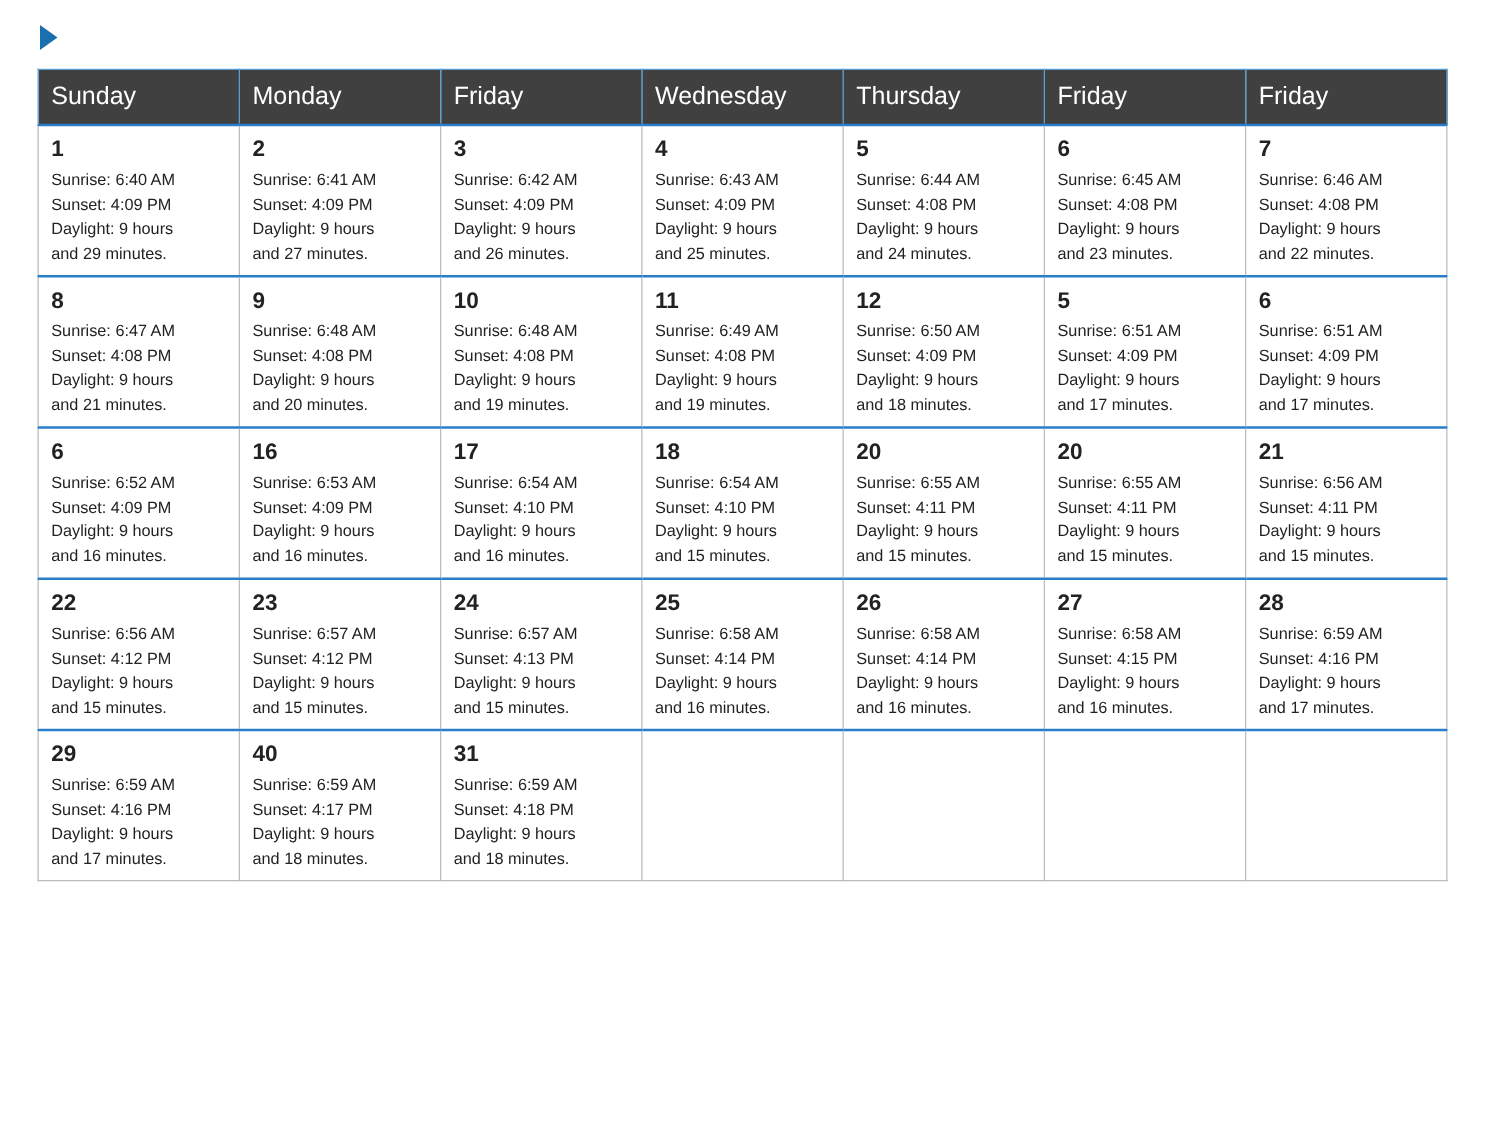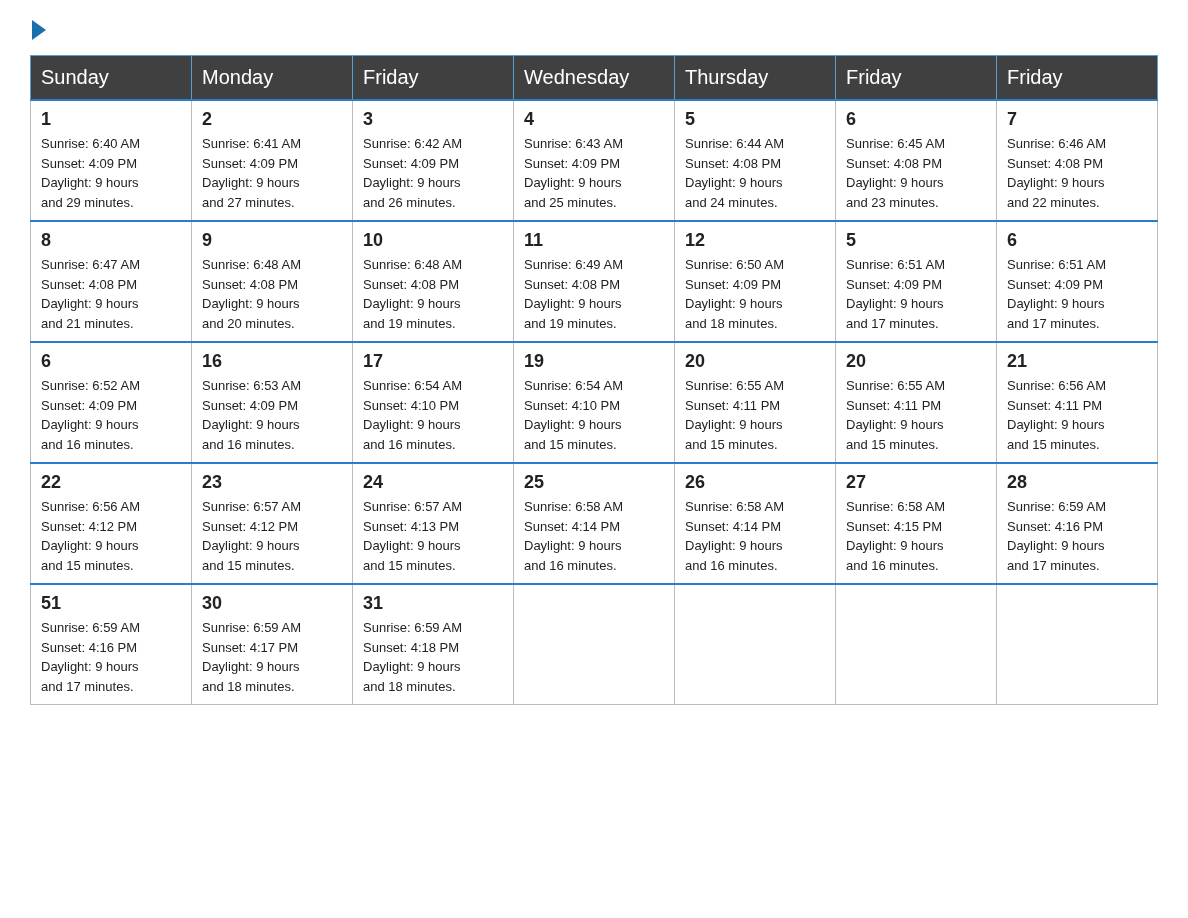--- a/index.html
+++ b/index.html
@@ -284,21 +284,21 @@
         <td>
         <span class="day-number">17</span>
         <div class="day-info">
           Sunrise: 6:54 AM<br>
           Sunset: 4:10 PM<br>
           Daylight: 9 hours<br>
           and 16 minutes.
         </div>
       </td>
         <td>
-        <span class="day-number">19</span>
+        <span class="day-number">18</span>
         <div class="day-info">
           Sunrise: 6:54 AM<br>
           Sunset: 4:10 PM<br>
           Daylight: 9 hours<br>
           and 15 minutes.
         </div>
       </td>
         <td>
         <span class="day-number">20</span>
         <div class="day-info">
@@ -387,30 +387,30 @@
         <div class="day-info">
           Sunrise: 6:59 AM<br>
           Sunset: 4:16 PM<br>
           Daylight: 9 hours<br>
           and 17 minutes.
         </div>
       </td>
       </tr>
       <tr class="week-row">
         <td>
-        <span class="day-number">51</span>
+        <span class="day-number">29</span>
         <div class="day-info">
           Sunrise: 6:59 AM<br>
           Sunset: 4:16 PM<br>
           Daylight: 9 hours<br>
           and 17 minutes.
         </div>
       </td>
         <td>
-        <span class="day-number">30</span>
+        <span class="day-number">40</span>
         <div class="day-info">
           Sunrise: 6:59 AM<br>
           Sunset: 4:17 PM<br>
           Daylight: 9 hours<br>
           and 18 minutes.
         </div>
       </td>
         <td>
         <span class="day-number">31</span>
         <div class="day-info">

